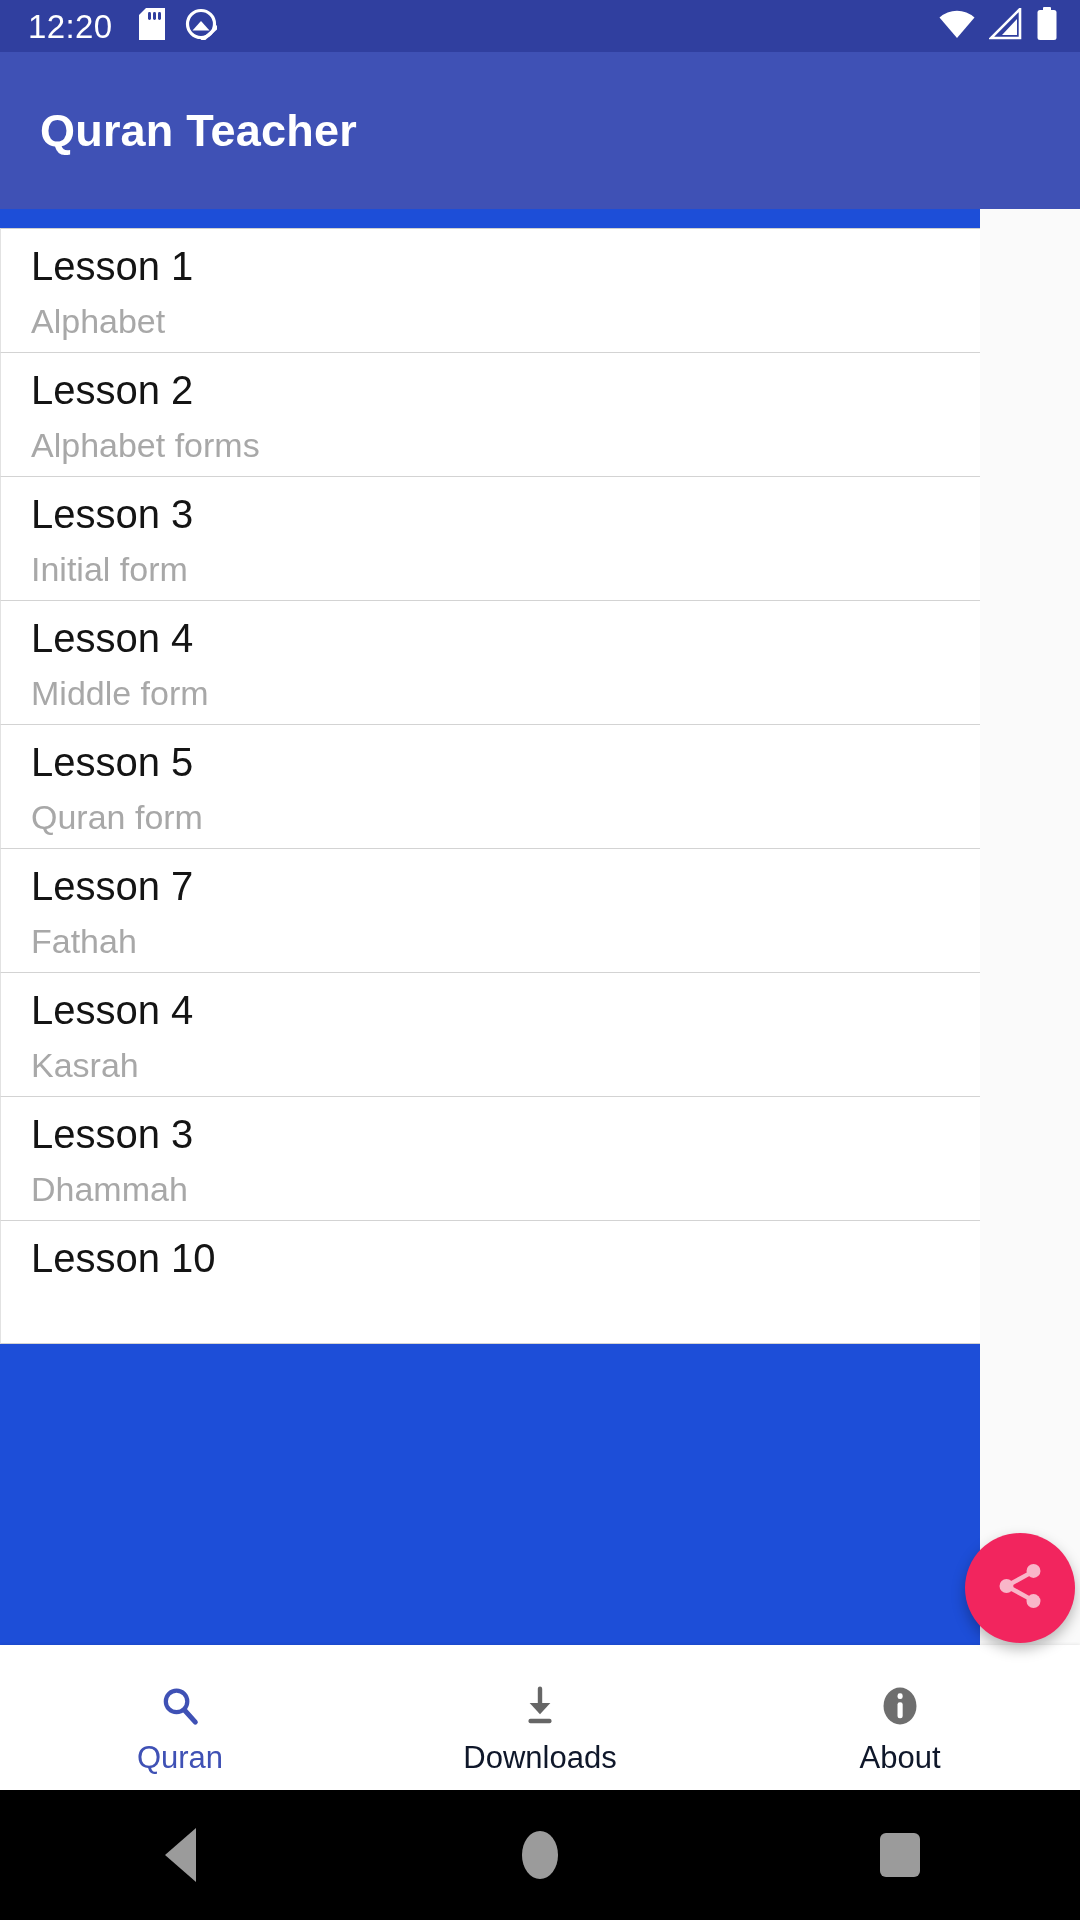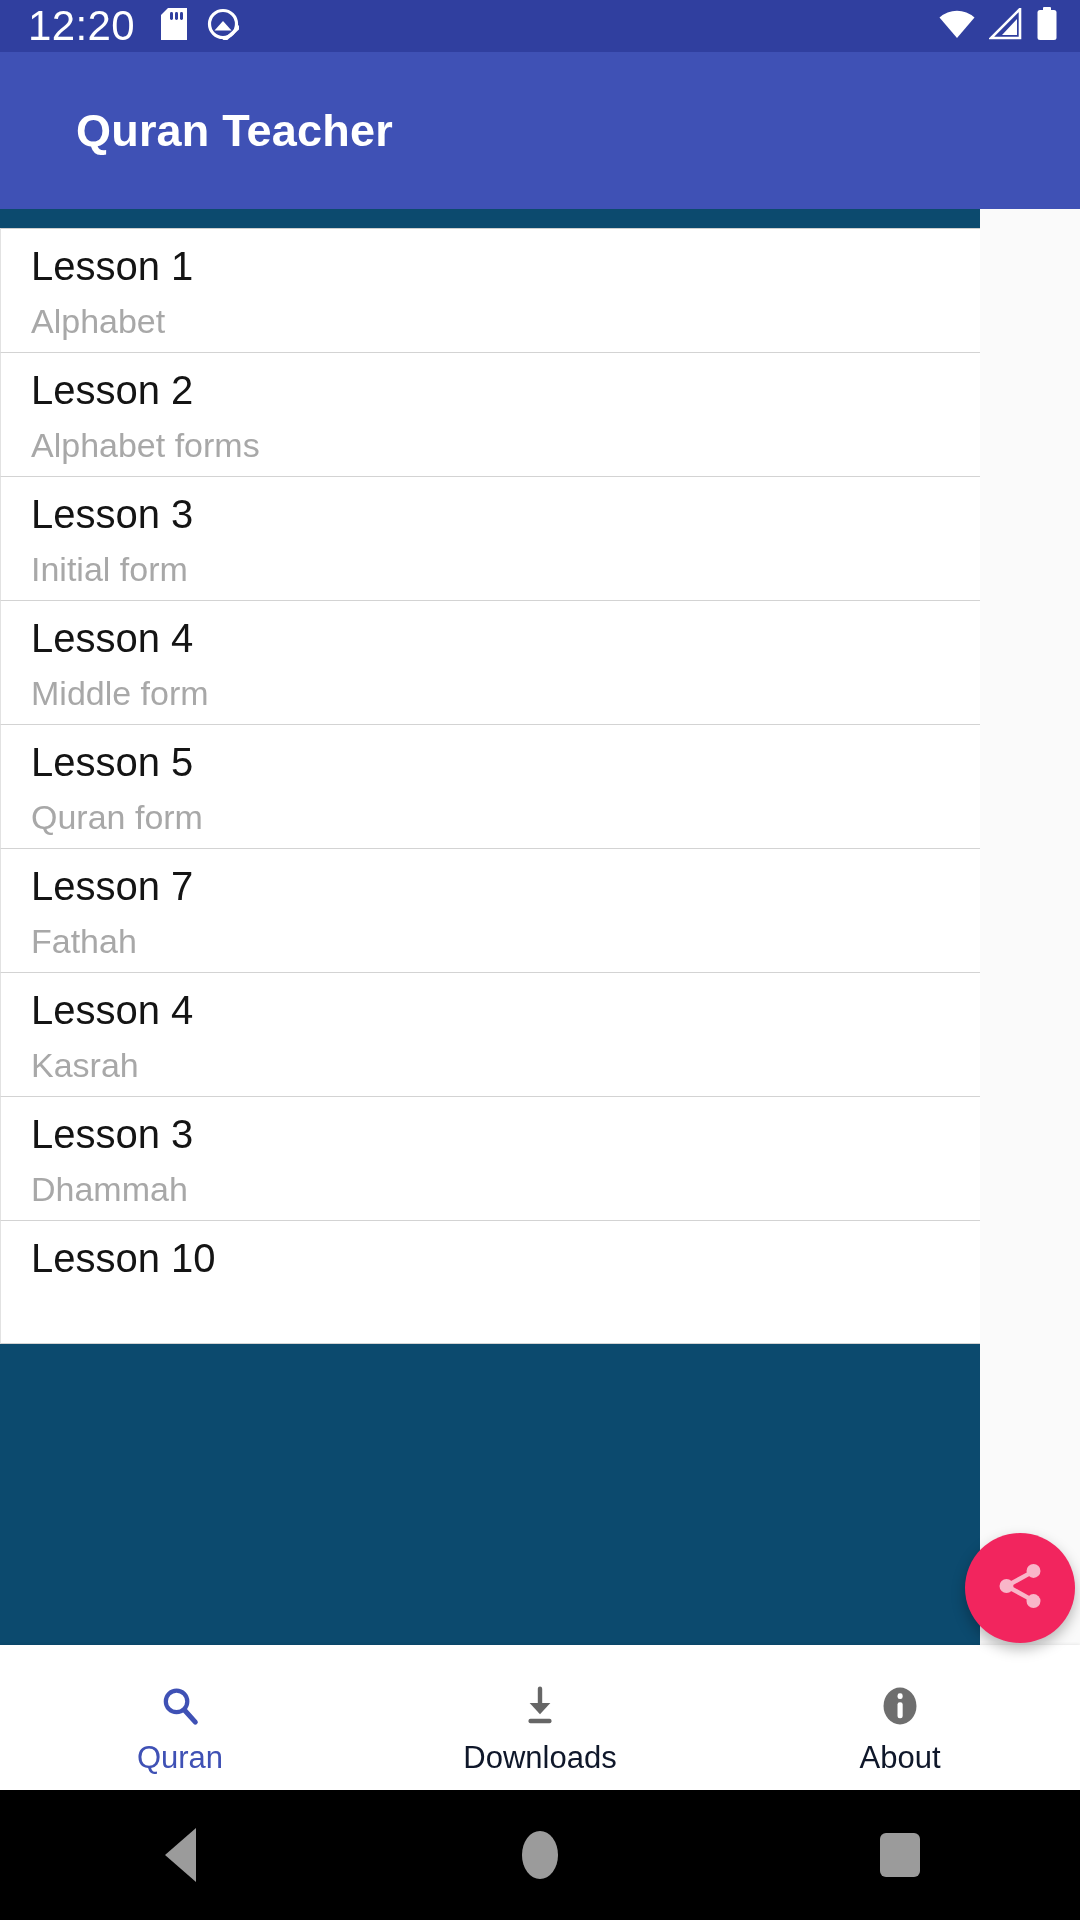--- a/index.html
+++ b/index.html
@@ -7,39 +7,39 @@
   body { font-family:"Liberation Sans", sans-serif; overflow:hidden; }
 
   #phone { position:relative; width:1080px; height:1920px; background:#fafafa; overflow:hidden; }
 
   
   #status-bar {
     position:absolute; top:0; left:0; width:1080px; height:52px;
     background:#303f9f; display:flex; align-items:center;
     padding:0 22px 0 28px; color:#fff;
   }
-  #status-clock { font-size:42px; letter-spacing:.4px; line-height:1; }
+  #status-clock { font-size:33px; letter-spacing:.4px; line-height:1; }
   #status-left-icons { display:flex; align-items:center; gap:20px; margin-left:26px; }
   #status-right-icons { margin-left:auto; display:flex; align-items:center; gap:13px; }
   .sicon { display:block; }
 
   
   #app-bar {
     position:absolute; top:52px; left:0; width:1080px; height:157px;
-    background:#3f51b5; display:flex; align-items:center;padding-left:36px;
+    background:#3f51b5; display:flex; align-items:center;
   }
   #app-bar-title {
     color:#ffffff; font-size:45px; font-weight:bold; padding-left:40px;
     letter-spacing:.2px;
   }
 
   
   #list-scroll {
     position:absolute; top:209px; left:0; width:980px; height:1436px;
-    background:#0c4a6e; overflow:hidden;
+    background:#1d4ed8; overflow:hidden;
   }
   #lesson-list { position:absolute; top:19px; left:0; width:1080px; }
 
   .lesson-card {
     position:relative; width:1080px; height:124px; background:#ffffff;
     border-top:1px solid #d3d3d3; border-left:1px solid #e2e2e2;
     border-right:1px solid #e2e2e2;
     padding-left:30px;
   }
   .lesson-card:first-child { border-top:1px solid #cfcfcf; }

